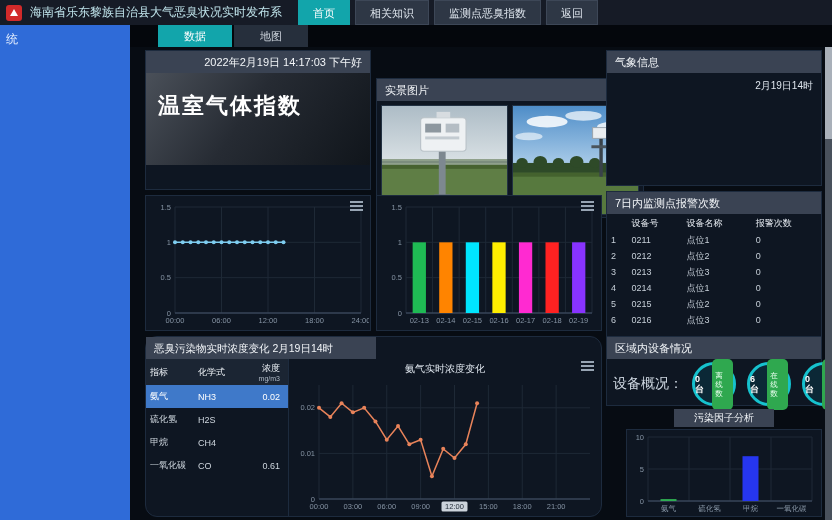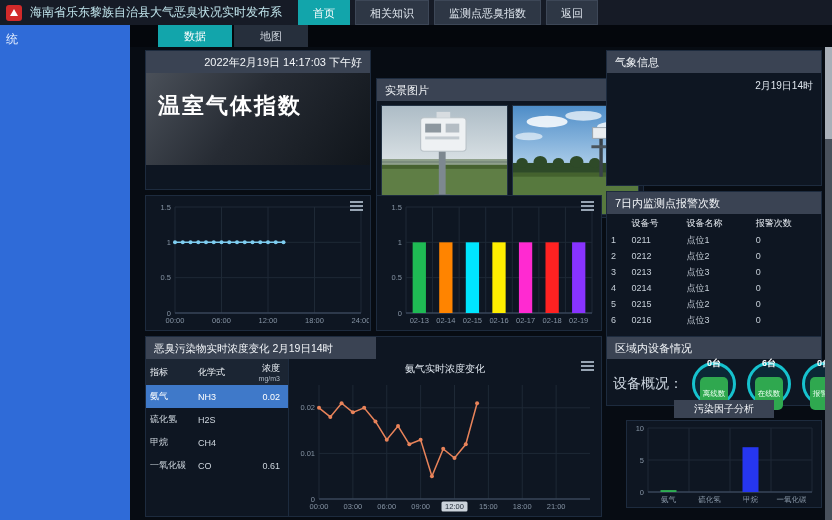--- a/index.html
+++ b/index.html
@@ -48,44 +48,44 @@
   #p-daily{left:246px;top:148px;width:226px;height:136px;}
   .chart-fill{padding:1px;position:relative;height:100%;box-sizing:border-box;}
   .hamb{position:absolute;top:5px;right:7px;width:13px;cursor:pointer;z-index:3;}
   .hamb span{display:block;height:2px;background:#97a4b3;margin-bottom:2px;}
   
   #p-alarm{left:476px;top:144px;width:216px;height:172px;}
   #p-alarm table{width:100%;border-collapse:collapse;font-size:9px;color:#c6cfd8;}
   #p-alarm th{color:#e9eef4;font-weight:normal;text-align:left;padding:3px 4px 2px 4px;}
   #p-alarm td{padding:1.5px 4px;}
   
-  #p-odor{left:15px;top:289px;width:457px;height:181px;}
+  #p-odor{left:15px;top:289px;width:457px;height:181px;border-radius:12px;}
   #p-odor .half-header{position:absolute;left:0;top:0;width:230px;height:22px;line-height:22px;
         background:#3a4353;color:#f2f5f8;font-size:10.5px;padding:0 8px;box-sizing:border-box;}
   #p-odor .body{position:absolute;left:0;top:22px;right:0;bottom:0;display:flex;}
   .odor-table{width:142px;flex:0 0 auto;font-size:9px;border-right:1px solid #1d2b3e;}
   .odor-row{display:flex;align-items:center;height:23px;padding:0 4px;color:#ced6de;}
   .odor-row.head{background:#1b2533;color:#eef3f8;height:26px;}
   .odor-c1{width:48px;}
   .odor-c2{width:46px;}
   .odor-c3{width:36px;text-align:right;}
   .odor-row.hl{background:#3f79c9;color:#ffffff;}
   .conc-sub{display:block;font-size:7px;color:#aeb9c5;line-height:7px;}
   .nh3-wrap{flex:1;position:relative;padding-top:2px;}
   .chart-title{height:16px;line-height:16px;text-align:center;font-size:10px;color:#dfe6ee;}
   
   #p-device{left:476px;top:289px;width:216px;height:70px;}
   #p-device .body{display:flex;align-items:center;gap:9px;padding:2px 4px 2px 6px;height:46px;}
   .overview-label{font-size:14px;color:#cdd6e0;flex:0 0 auto;font-family:Liberation Mono, monospace;}
   .stat-circle{width:44px;height:44px;border:3px solid #16c2ce;border-radius:50%;background:#0b2836;
-               display:flex;flex-direction:column;align-items:center;justify-content:center;box-sizing:border-box;gap:8px;}
+               display:flex;align-items:center;justify-content:center;box-sizing:border-box;gap:8px;}
   .stat-value{font-size:9px;font-weight:bold;color:#ffffff;line-height:10px;}
   .stat-label{font-size:7.5px;color:#eafff0;background:#2fa84f;border-radius:5px;padding:12px 3px;margin-top:1px;line-height:9px;}
   
-  #p-factor{left:496px;top:353px;width:196px;height:108px;background:transparent;border:none;}
+  #p-factor{left:496px;top:362px;width:196px;height:108px;background:transparent;border:none;}
   .factor-header{width:100px;margin:0 auto;height:18px;line-height:18px;text-align:center;
                  background:#3a4353;color:#f2f5f8;font-size:10px;}
   #p-factor .chartbox{margin-top:2px;background:#0e1622;border:1px solid #1d2b3e;padding:1px;}
   
   .scrollbar{position:absolute;right:0;top:25px;width:7px;height:495px;background:#49515c;}
   .scroll-thumb{position:absolute;top:4px;left:0;width:7px;height:110px;background:#a9b0b9;cursor:pointer;}
   svg.chart{display:block;}
   text{font-family:"Liberation Sans",sans-serif;}
 </style>
 </head>

